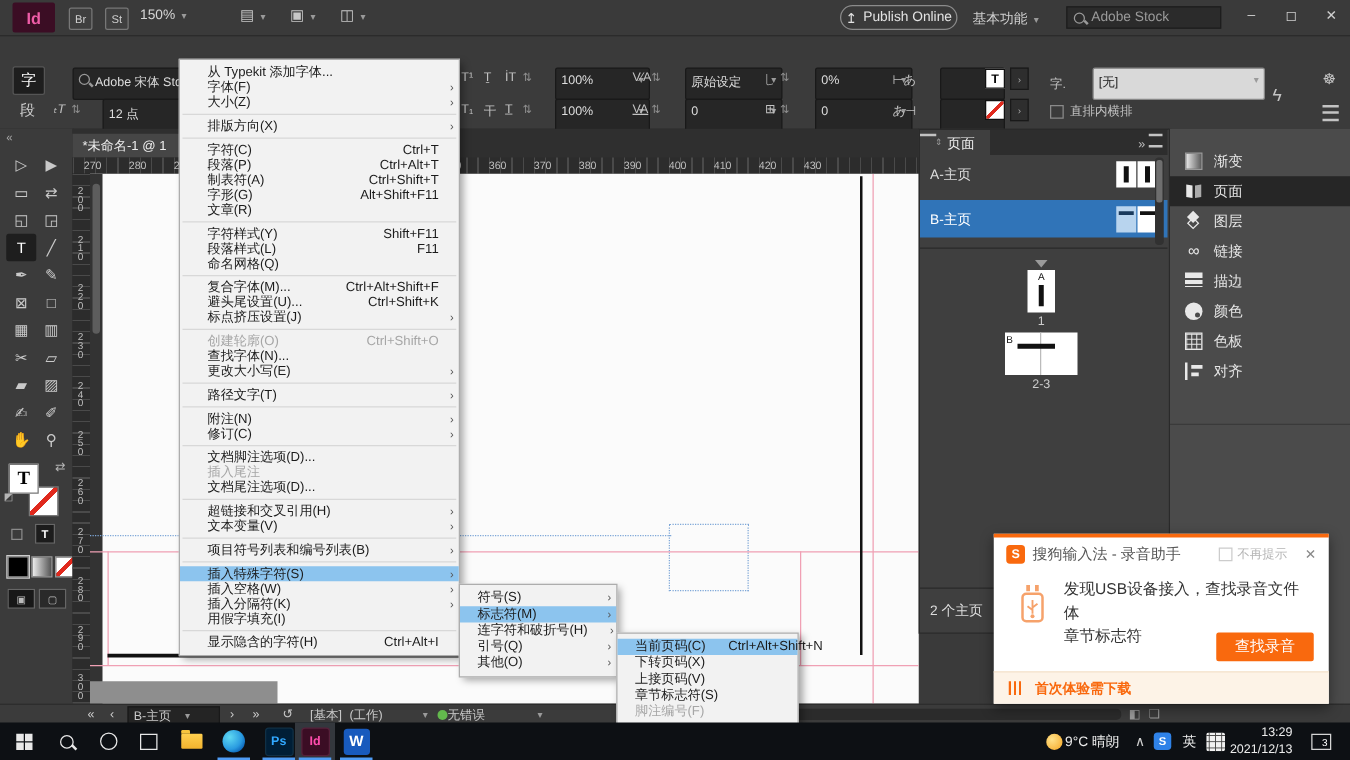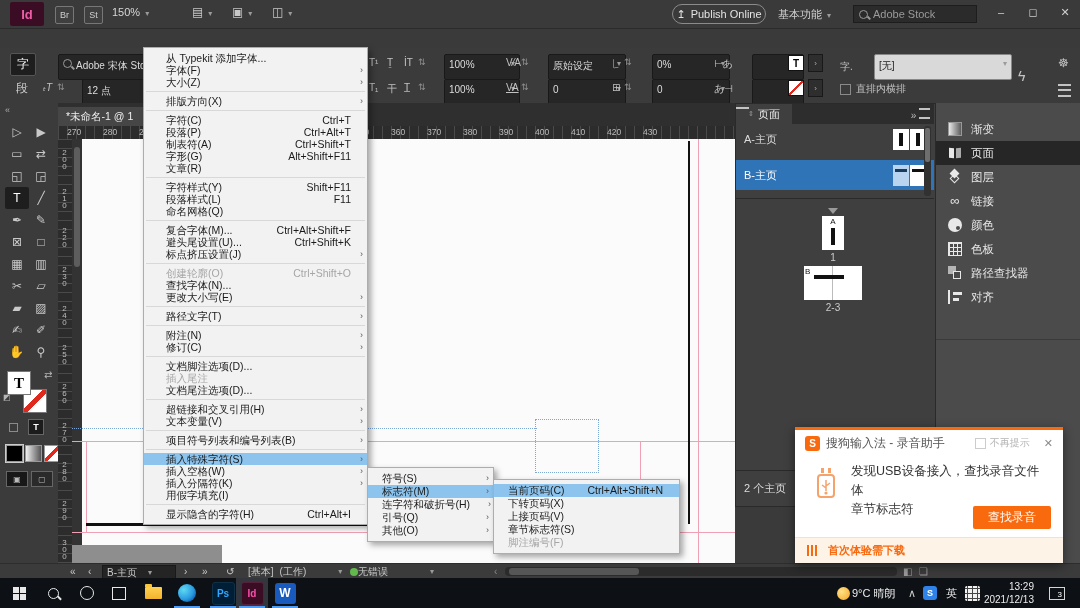--- a/index.html
+++ b/index.html
@@ -168,21 +168,21 @@
   .sun{width:13px;height:13px;border-radius:50%;background:radial-gradient(circle at 35% 35%,#ffe28a,#f5a623);}
   .tb-txt{position:absolute;top:0;height:30px;display:flex;align-items:center;color:#ececec;font-size:11px;}
   .sgico{width:14px;height:14px;background:#2f82e8;border-radius:3px;color:#fff;font-size:9px;font-weight:bold;display:flex;align-items:center;justify-content:center;}
   .imebox{width:15px;height:15px;background:#f2f2f2;border-radius:2px;background-image:linear-gradient(90deg,#444 1px,transparent 1px),linear-gradient(#444 1px,transparent 1px);background-size:5px 5px;background-position:2px 2px;}
   #clock{right:46px;top:2px;position:absolute;text-align:right;color:#ececec;font-size:10px;line-height:13px;}
   .notif{position:relative;width:16px;height:13px;border:1px solid #d5d5d5;color:#fff;font-size:8px;display:flex;align-items:flex-end;justify-content:flex-end;padding:0 2px;box-sizing:border-box;}
   
   .menu-panel{position:absolute;background:#f2f2f2;border:1px solid #adadad;box-shadow:3px 3px 6px rgba(0,0,0,.35);z-index:60;padding:4px 0;box-sizing:border-box;}
   #type-menu{left:143px;top:47px;width:225px;}
   #char-submenu{left:367px;top:467px;width:127px;}
-  #marker-submenu{left:493px;top:479px;width:187px;}
+  #marker-submenu{left:493px;top:506px;width:146px;}
   .menu-item{height:12px;line-height:12px;display:flex;align-items:center;padding:0 4px 0 22px;color:#1b1b1b;font-size:10.5px;white-space:nowrap;}
   #char-submenu .menu-item,#marker-submenu .menu-item{height:13px;line-height:13px;padding-left:14px;}
   .menu-item .lbl{flex:0 0 auto;}
   .menu-item .sc{margin-left:auto;padding-left:18px;}
   .menu-item .sub-arrow{width:12px;text-align:right;color:#555;font-size:9px;visibility:hidden;}
   .menu-item.has-sub .sub-arrow{visibility:visible;}
   .menu-item.active{background:#8cc4ee;}
   .menu-item.disabled{color:#a6a6a6;}
   .menu-item.separator{height:1px;background:#d8d8d8;margin:3px 2px;padding:0;}
 </style>
@@ -528,30 +528,30 @@
         </div>
         <div class="dock-item">
           <span class="dock-icon icon-layers"></span>
           <span>图层</span>
         </div>
         <div class="dock-item">
           <span class="dock-icon icon-links"></span>
           <span>链接</span>
         </div>
         <div class="dock-item">
+          <span class="dock-icon icon-stroke"></span>
+          <span>描边</span>
+        </div>
+        <div class="dock-item">
           <span class="dock-icon icon-color"></span>
           <span>颜色</span>
         </div>
         <div class="dock-item">
           <span class="dock-icon icon-swatches"></span>
           <span>色板</span>
-        </div>
-        <div class="dock-item">
-          <span class="dock-icon icon-pathfinder"></span>
-          <span>路径查找器</span>
         </div>
         <div class="dock-item">
           <span class="dock-icon icon-align"></span>
           <span>对齐</span>
         </div>
       </div>
     <div id="dock-sep" class="abs"></div>
   </div>
 
   <div id="statusbar" class="abs">

